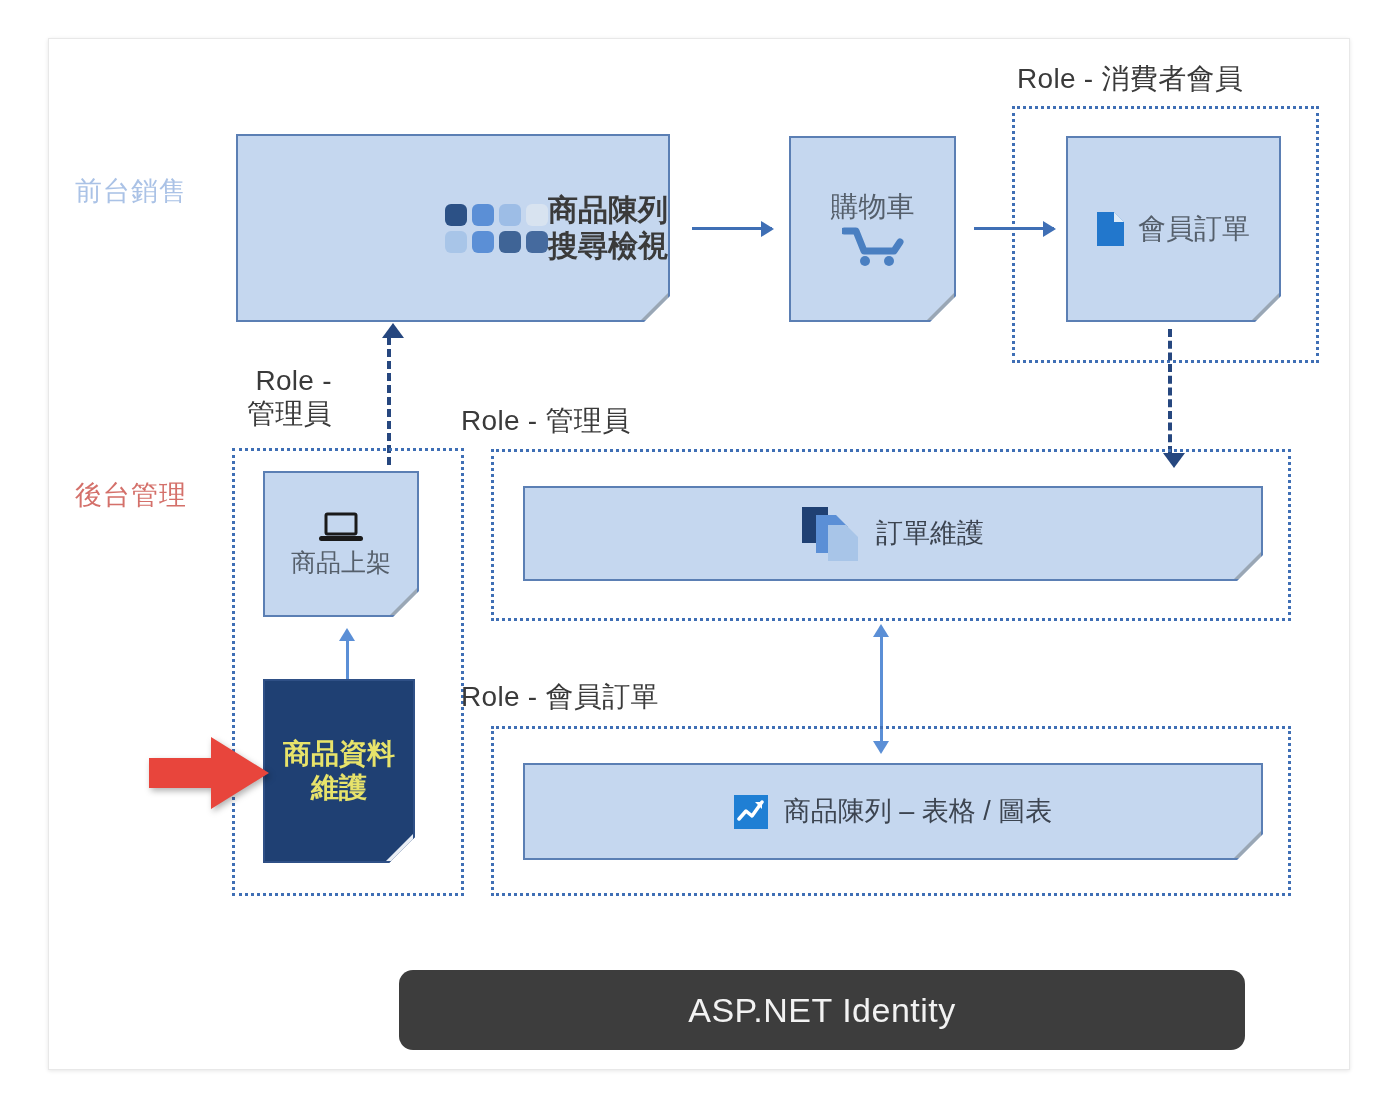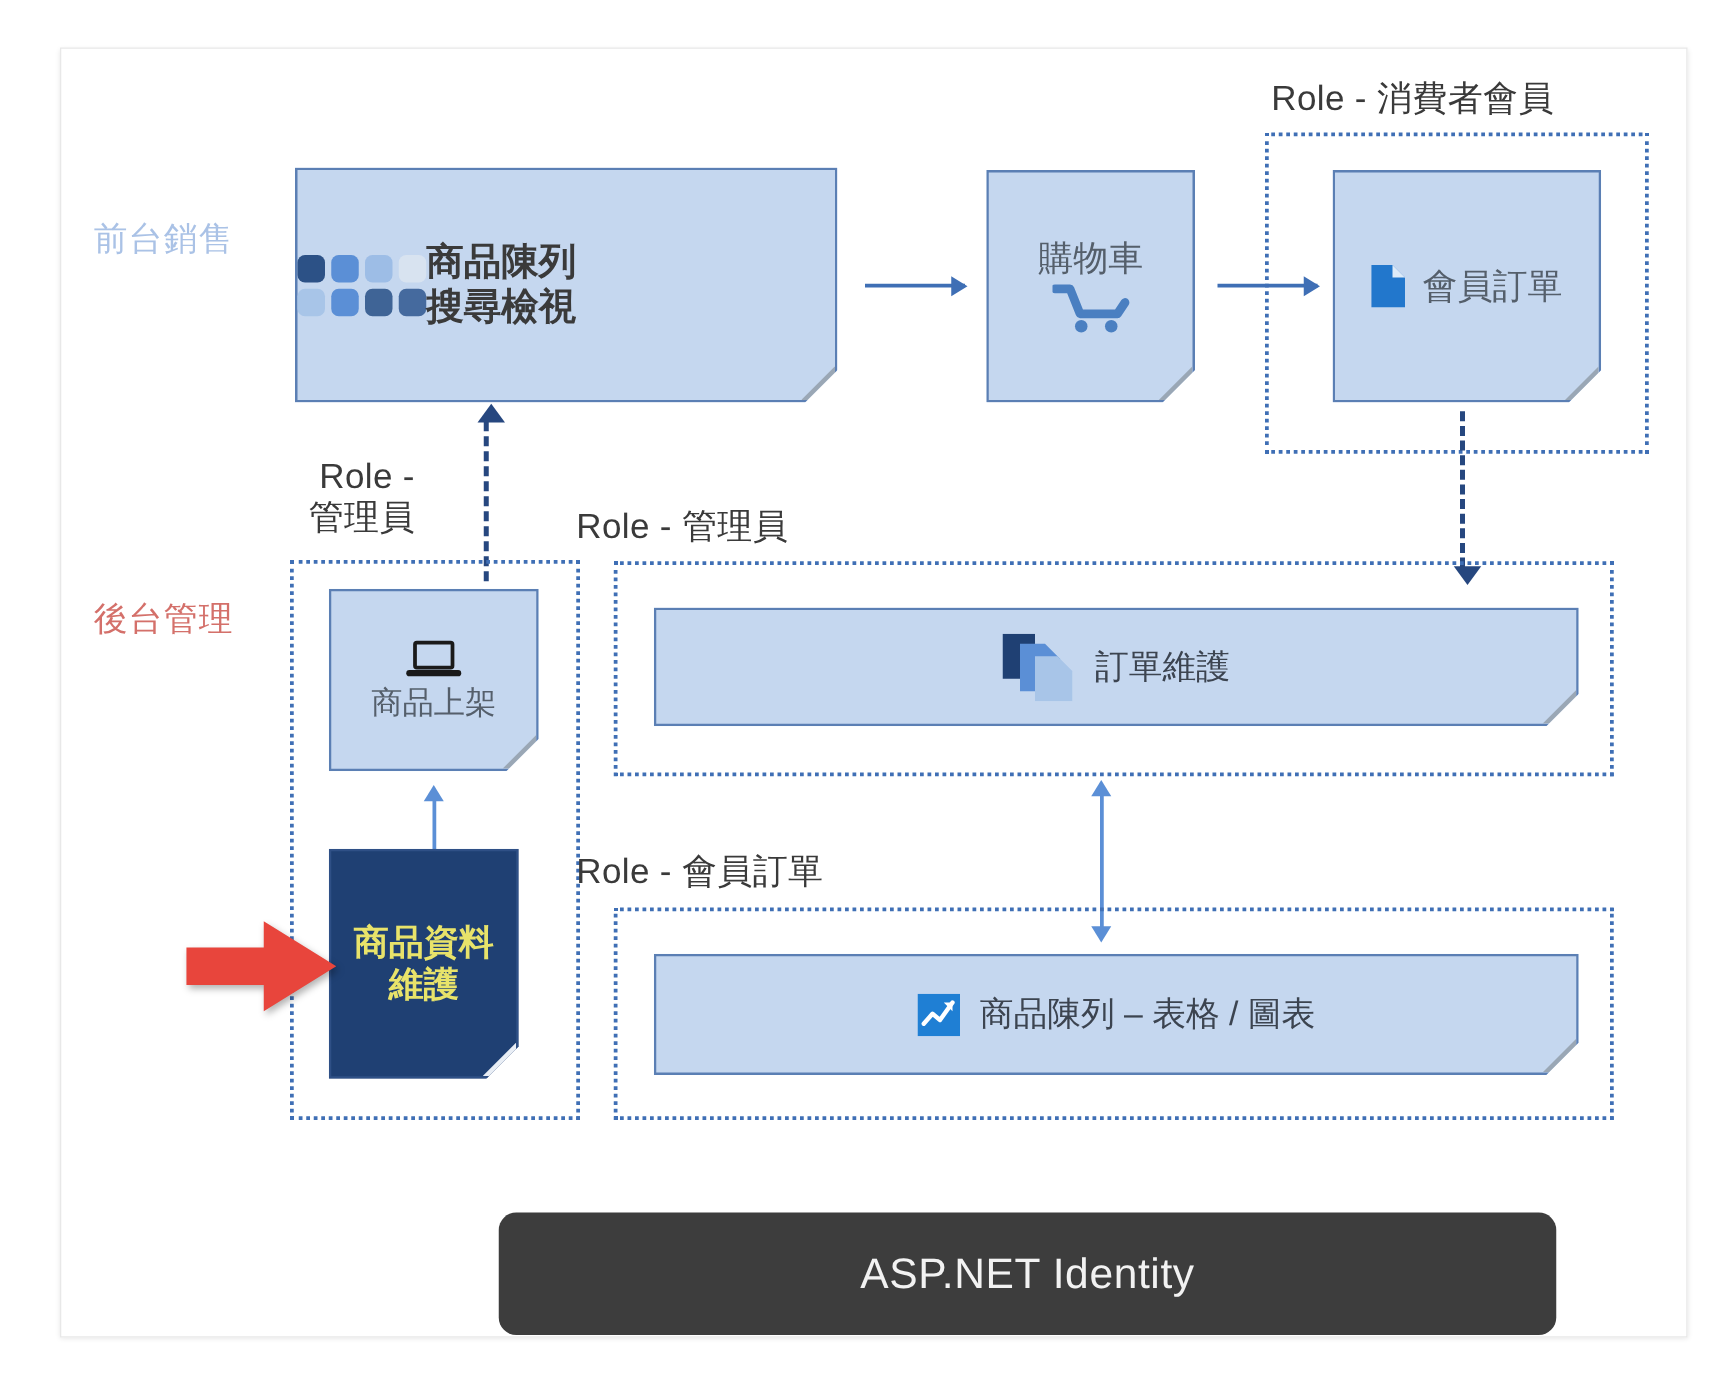--- a/index.html
+++ b/index.html
@@ -168,21 +168,21 @@
 
   
   .red-arrow { position: absolute; filter: drop-shadow(2px 3px 3px rgba(0,0,0,0.30)); }
 
   
   #identity-bar {
     position: absolute;
     left: 350px;
     top: 931px;
     width: 846px;
-    height: 98px;
+    height: 80px;
     background: #3d3d3d;
     border-radius: 14px;
     display: flex;
     align-items: center;
     justify-content: center;
   }
   #identity-bar .label {
     color: #f2f2f2;
     font-size: 34px;
     letter-spacing: 0.5px;
@@ -197,21 +197,21 @@
     <div class="abs side-label front" style="left:26px; top:139px;">前台銷售</div>
 
     <div class="abs side-label back" style="left:26px; top:443px;">後台管理</div>
 
     <div class="abs role-caption" style="left:968px; top:23px;">Role - 消費者會員</div>
 
     <div class="abs role-box" style="left:963px; top:67px; width:307px; height:257px;"></div>
 
     <div class="doc" style="left:187px; top:95px; width:434px; height:188px;">
       <span class="fold"></span>
-      <div class="doc-inner" style="justify-content:flex-start;">
+      <div class="doc-inner" style="justify-content:flex-end;">
         <span class="grid-icon">
           <i style="background:#2c5186"></i>
           <i style="background:#5b8fd6"></i>
           <i style="background:#9dbde6"></i>
           <i style="background:#d8e3f0"></i>
           <i style="background:#a8c5e8"></i>
           <i style="background:#5b8fd6"></i>
           <i style="background:#3f6496"></i>
           <i style="background:#456a9e"></i>
         </span>
@@ -255,21 +255,21 @@
       <span class="head-down"></span>
     </div>
 
     <div class="abs role-caption" style="left:198px; top:325px; text-align:right;">
       <span style="white-space:pre-line; display:block;">Role -
 管理員</span>
     </div>
 
     <div class="abs role-box" style="left:183px; top:409px; width:232px; height:448px;"></div>
 
-    <div class="doc" style="left:214px; top:432px; width:168px; height:146px;">
+    <div class="doc" style="left:214px; top:432px; width:156px; height:146px;">
       <span class="fold"></span>
       <div class="doc-inner" style="flex-direction:column; gap:4px;">
         <svg class="laptop-icon" width="46" height="31" viewBox="0 0 46 31">
           <rect x="8" y="2" width="30" height="20" rx="1.5" fill="none" stroke="#1a1a1a" stroke-width="3"></rect>
           <rect x="1" y="24" width="44" height="5" rx="2.5" fill="#1a1a1a"></rect>
         </svg>
         <span class="doc-label plain" style="font-size:25px;">商品上架</span>
       </div>
     </div>
 

